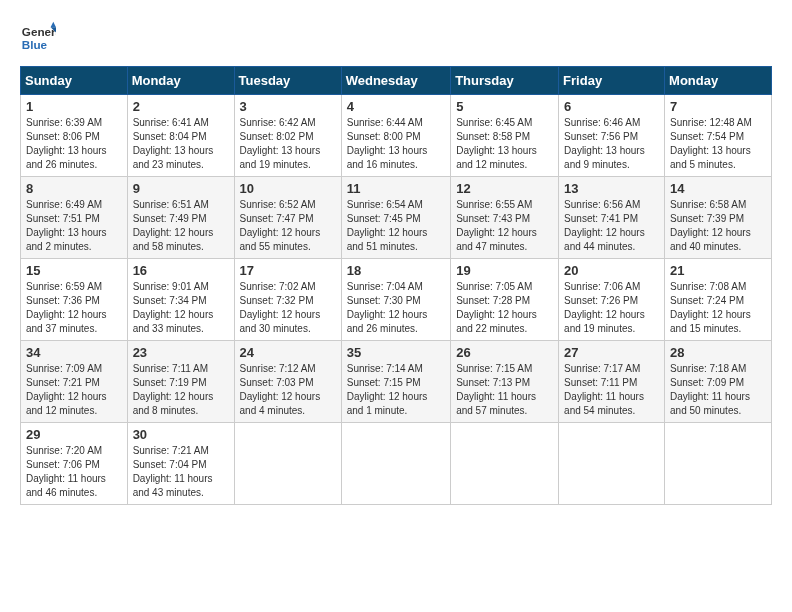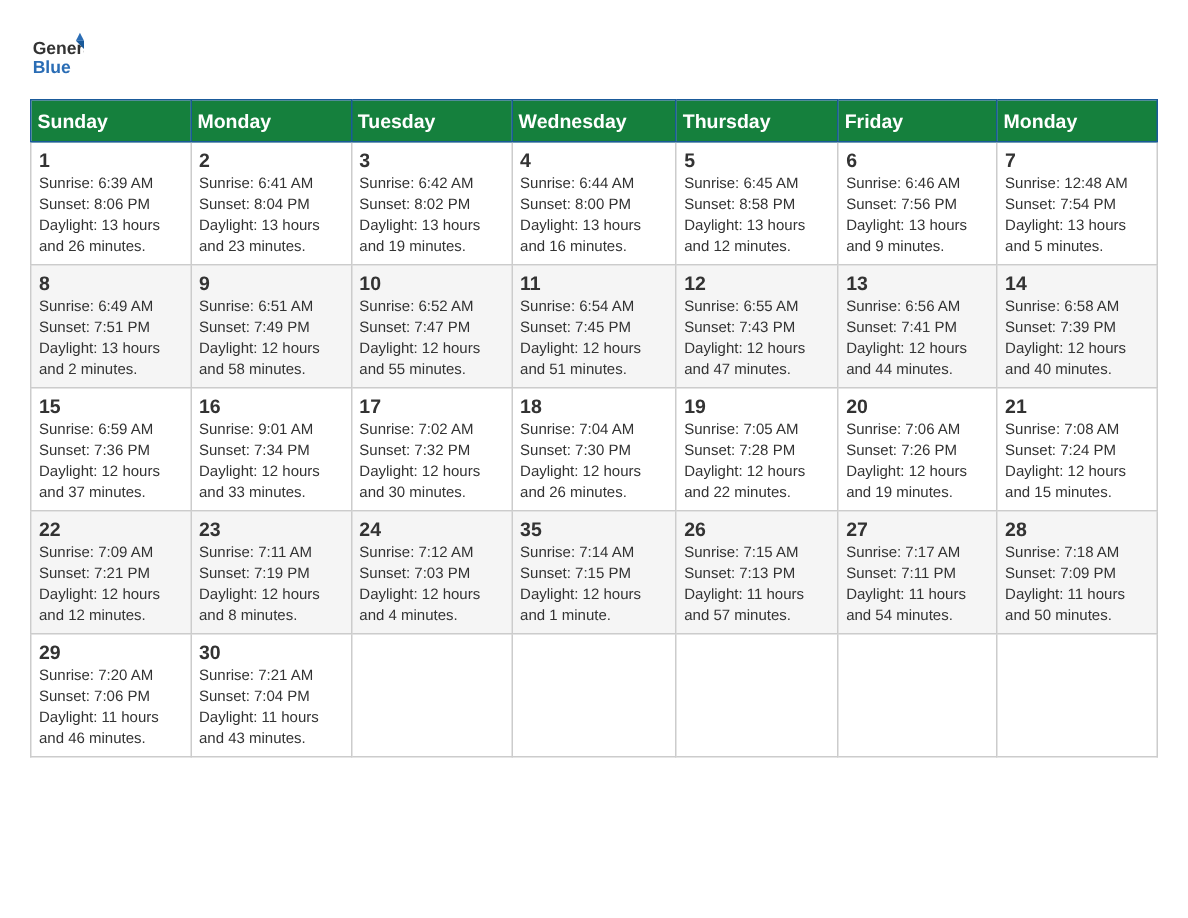--- a/index.html
+++ b/index.html
@@ -36,21 +36,21 @@
     .location {
       font-size: 14px;
       color: #555;
     }
     .calendar-table {
       width: 100%;
       border-collapse: collapse;
       font-size: 11px;
     }
     .calendar-table th {
-      background-color: #15803d;
+      background-color: #0c4a6e;
       color: #fff;
       padding: 6px 4px;
       text-align: left;
       font-size: 13px;
       font-weight: bold;
       border: 1px solid #1a5a9a;
     }
     .calendar-table td {
       border: 1px solid #ccc;
       vertical-align: top;
@@ -257,21 +257,21 @@
         <td>
           <span class="day-num">21</span>
           <div class="day-info">Sunrise: 7:08 AM
 Sunset: 7:24 PM
 Daylight: 12 hours
 and 15 minutes.</div>
         </td>
       </tr>
       <tr>
         <td>
-          <span class="day-num">22</span>
+          <span class="day-num">34</span>
           <div class="day-info">Sunrise: 7:09 AM
 Sunset: 7:21 PM
 Daylight: 12 hours
 and 12 minutes.</div>
         </td>
         <td>
           <span class="day-num">23</span>
           <div class="day-info">Sunrise: 7:11 AM
 Sunset: 7:19 PM
 Daylight: 12 hours

